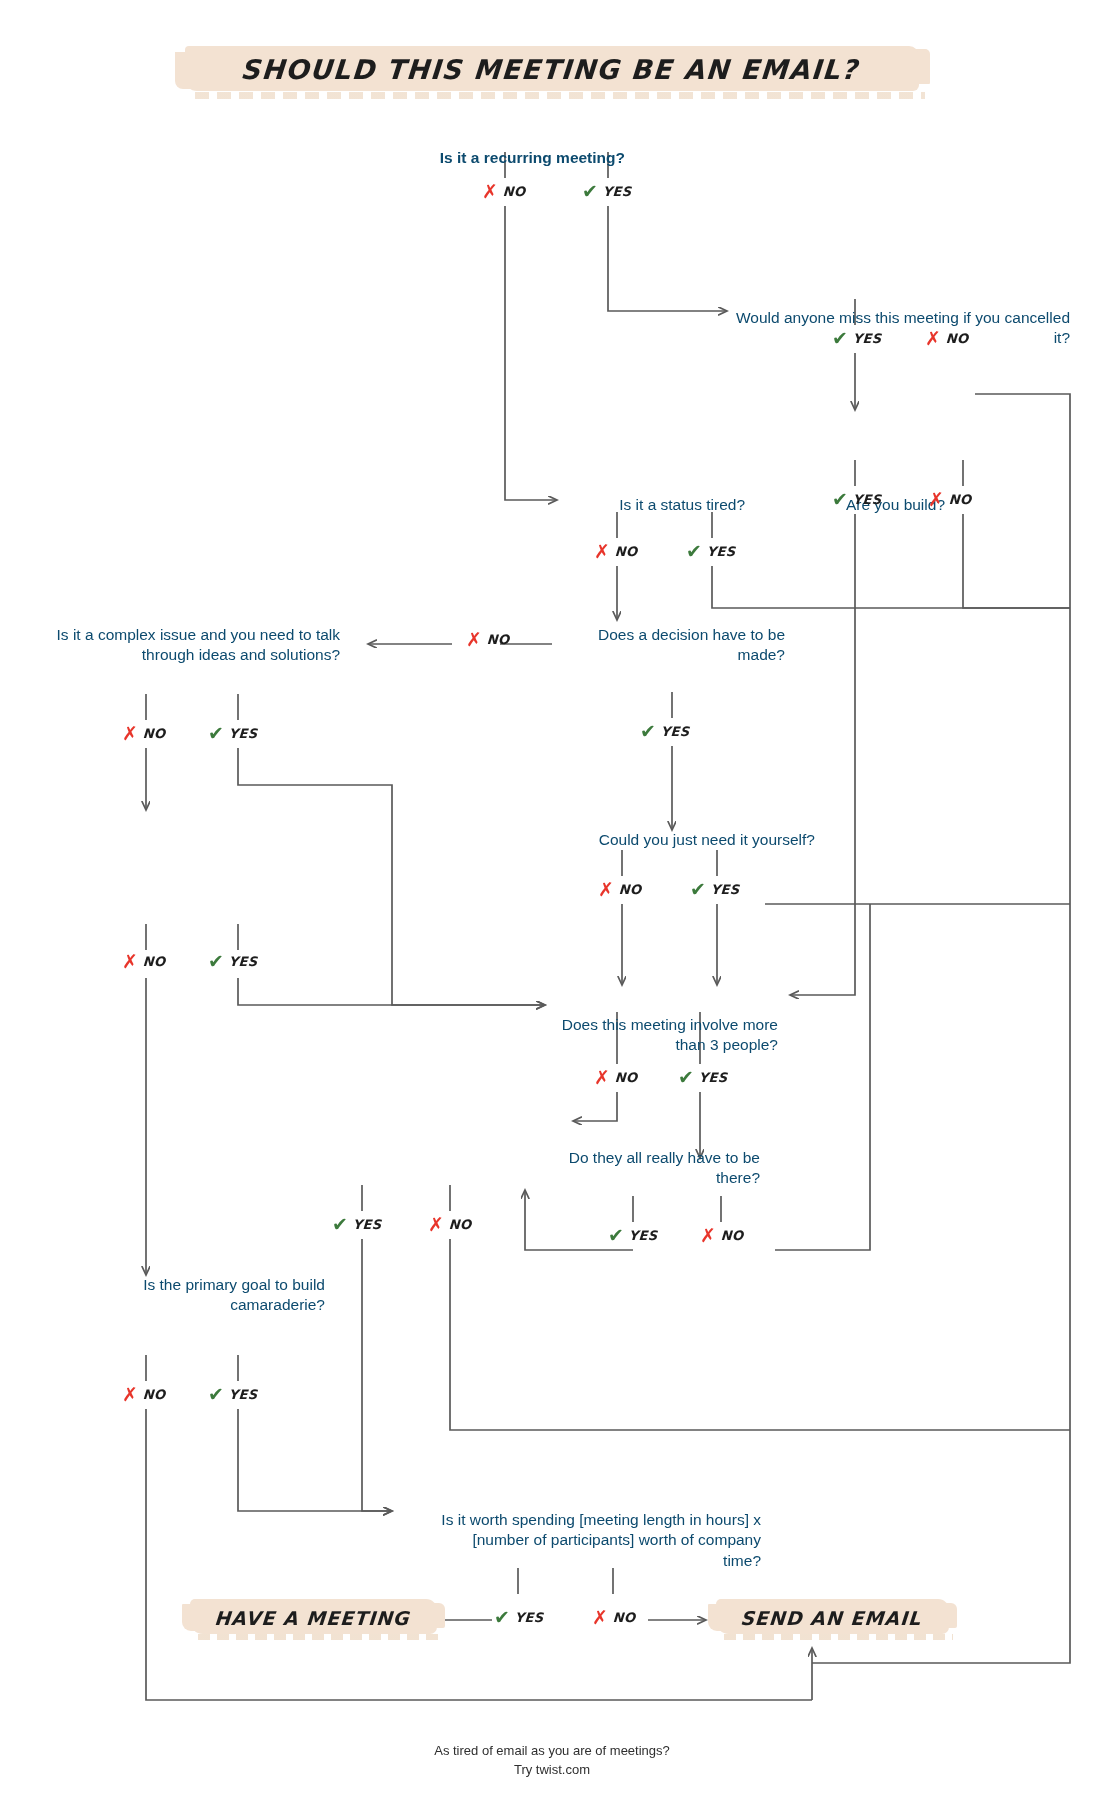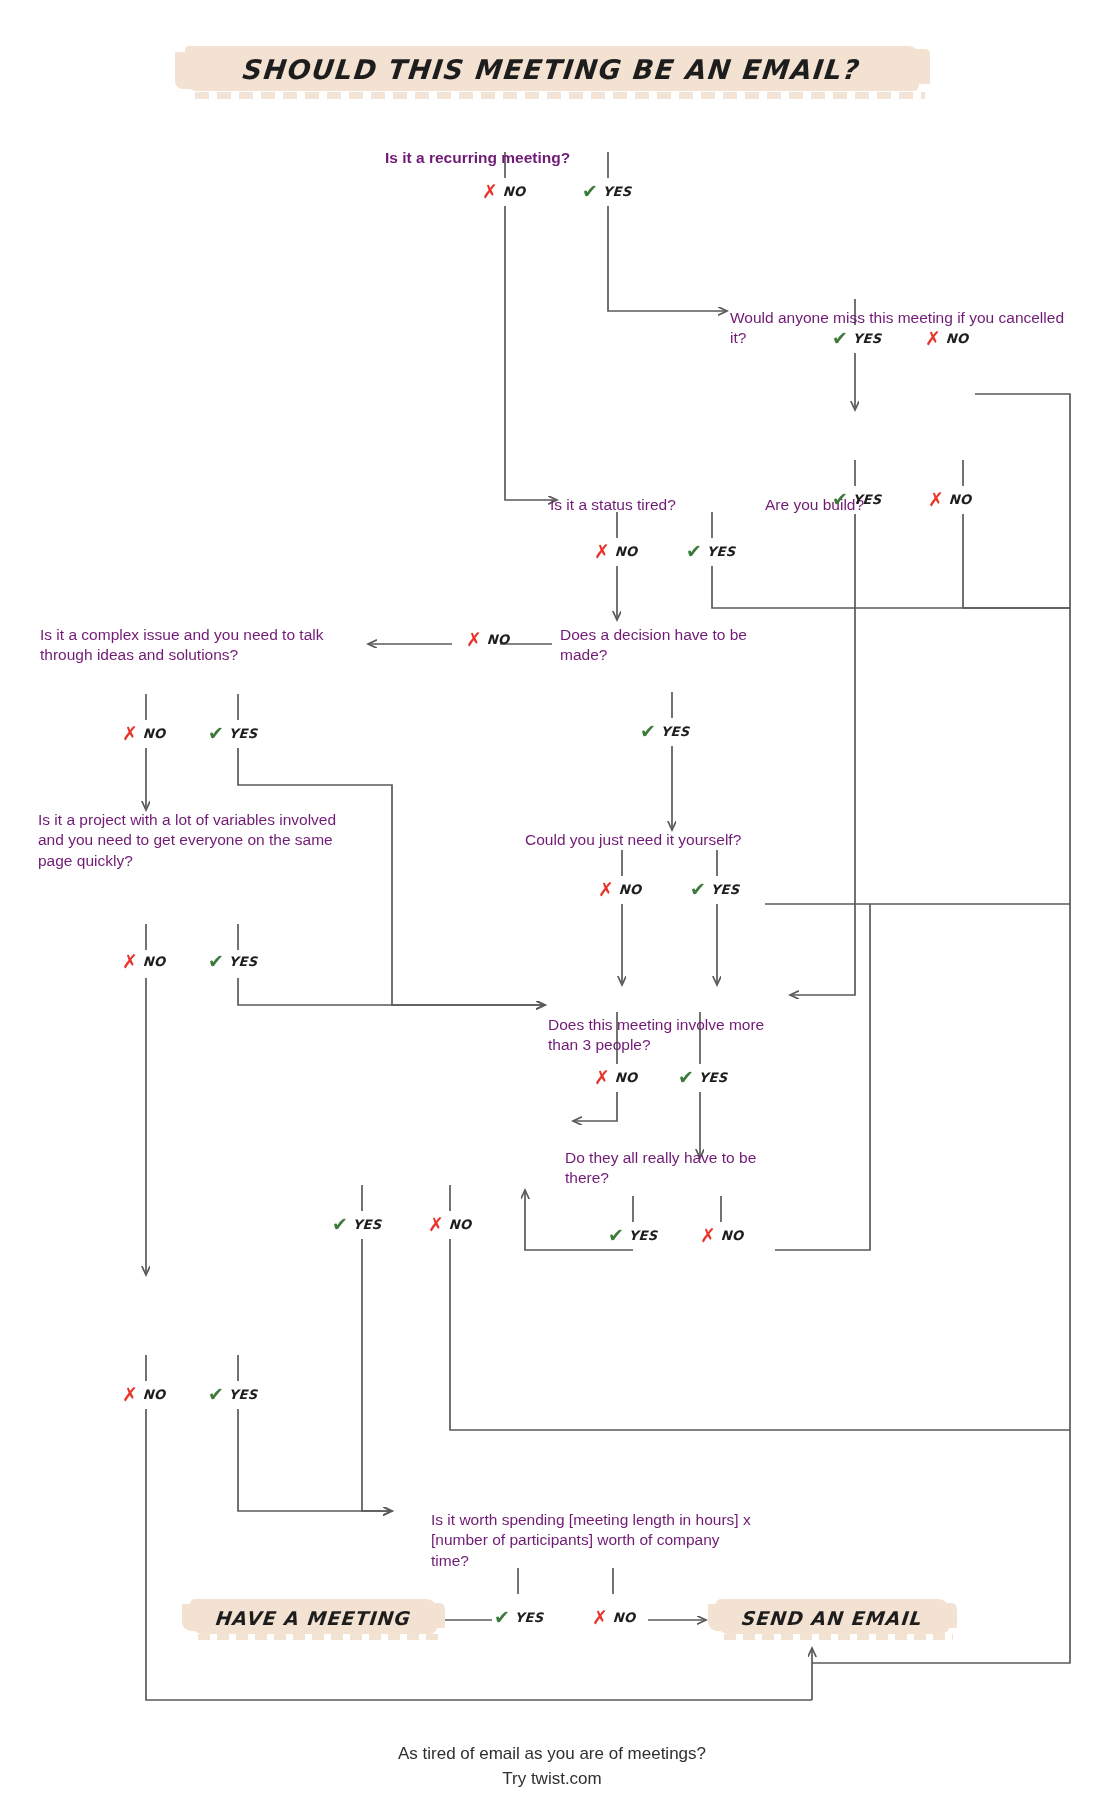--- a/index.html
+++ b/index.html
@@ -31,22 +31,22 @@
   .title-text{
     position:relative;z-index:2;
     font-family:"DejaVu Sans",sans-serif;
     font-weight:700;font-style:italic;
     font-size:27px;letter-spacing:1.4px;color:#1d1d1d;
     transform:skewX(-7deg);white-space:nowrap;
   }
 
   
   .node{
-    position:absolute;text-align:left;line-height:1.32;
-    font-size:15.5px;color:#701a75;
+    position:absolute;text-align:right;line-height:1.32;
+    font-size:15.5px;color:#0c4a6e;
   }
   .node.bold{font-weight:700;}
 
   
   .marker{
     position:absolute;display:flex;align-items:center;gap:6px;
     white-space:nowrap;
   }
   .marker .glyph{
     font-family:"DejaVu Sans",sans-serif;
@@ -78,21 +78,21 @@
   .outcome span{
     position:relative;z-index:2;
     font-family:"DejaVu Sans",sans-serif;
     font-weight:700;font-style:italic;font-size:19px;letter-spacing:1px;
     color:#1d1d1d;transform:skewX(-7deg);white-space:nowrap;
   }
 
   
   .footer{
     position:absolute;left:0;top:1742px;width:1104px;text-align:center;
-    font-size:17px;line-height:1.45;color:#2f2f2f;
+    font-size:13px;line-height:1.45;color:#2f2f2f;
   }
 </style>
 </head>
 <body>
 
 <div class="chart-root">
 
   <div class="title-wrap">
     <div class="title-brush">
       <div class="title-text">SHOULD THIS MEETING BE AN EMAIL?</div>
@@ -206,29 +206,29 @@
   <div class="node" style="left:730px;top:298px;width:340px;margin-top:10px;">Would anyone miss this meeting if you cancelled it?</div>
 
   <div class="node" style="left:765px;top:495px;width:180px;">Are you build?</div>
 
   <div class="node" style="left:550px;top:495px;width:195px;">Is it a status tired?</div>
 
   <div class="node" style="left:40px;top:625px;width:300px;">Is it a complex issue and you need to talk through ideas and solutions?</div>
 
   <div class="node" style="left:560px;top:625px;width:225px;">Does a decision have to be made?</div>
 
-  <div class="node" style="left:38px;top:810px;width:300px;">Is it a project with a lot of variables involved and you need to get everyone on the same page quickly?</div>
 
   <div class="node" style="left:525px;top:830px;width:290px;">Could you just need it yourself?</div>
 
   <div class="node" style="left:548px;top:985px;width:230px;margin-top:30px;">Does this meeting involve more than 3 people?</div>
 
 
   <div class="node" style="left:565px;top:1148px;width:195px;">Do they all really have to be there?</div>
 
+  <div class="node" style="left:45px;top:1275px;width:280px;">Is the primary goal to build camaraderie?</div>
 
   <div class="node" style="left:395px;top:1510px;width:330px;margin-left:36px;">Is it worth spending [meeting length in hours] x [number of participants] worth of company time?</div>
 
   <div class="marker no" style="left:482px;top:182px;">
     <span class="glyph">✗</span>
     <span class="lbl">NO</span>
   </div>
   <div class="marker yes" style="left:582px;top:182px;">
     <span class="glyph">✔</span>
     <span class="lbl">YES</span>

